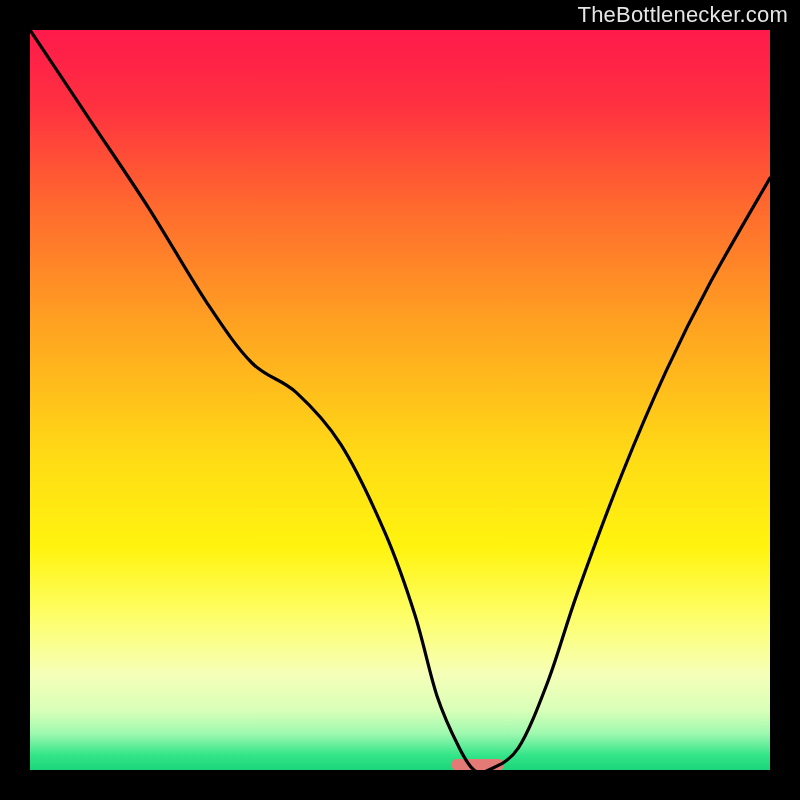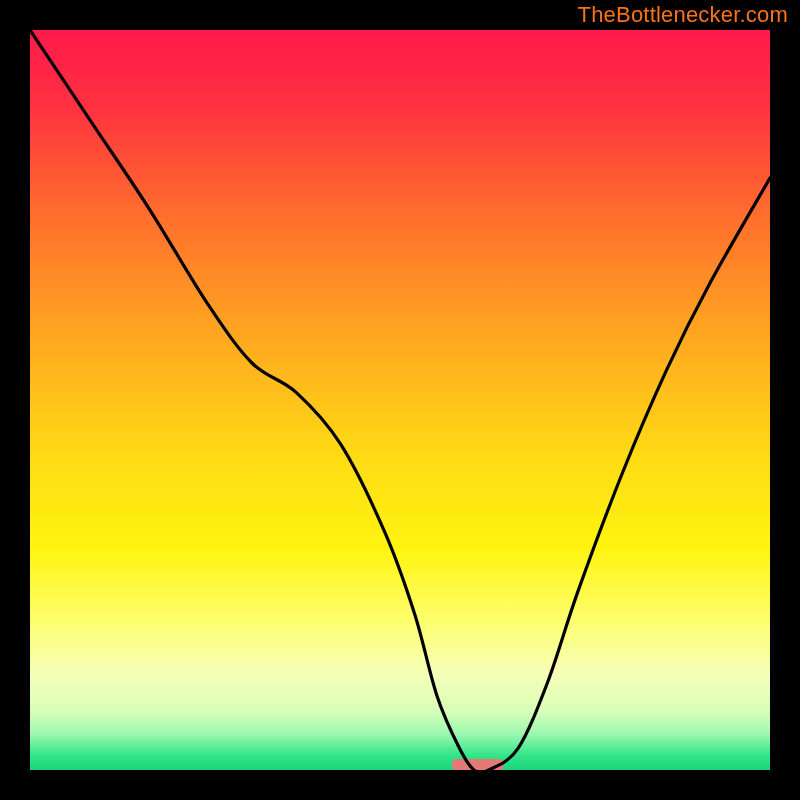--- a/index.html
+++ b/index.html
@@ -15,21 +15,21 @@
     height: 800px;
     background: #000000;
     position: relative;
   }
   .watermark {
     position: absolute;
     top: 2px;
     right: 12px;
     font-family: Arial, Helvetica, sans-serif;
     font-size: 22px;
-    color: #f97316;
+    color: #e5e5e5;
     font-weight: 500;
     letter-spacing: 0.2px;
     z-index: 10;
   }
   .plot-frame {
     position: absolute;
     left: 30px;
     top: 30px;
     width: 740px;
     height: 740px;

